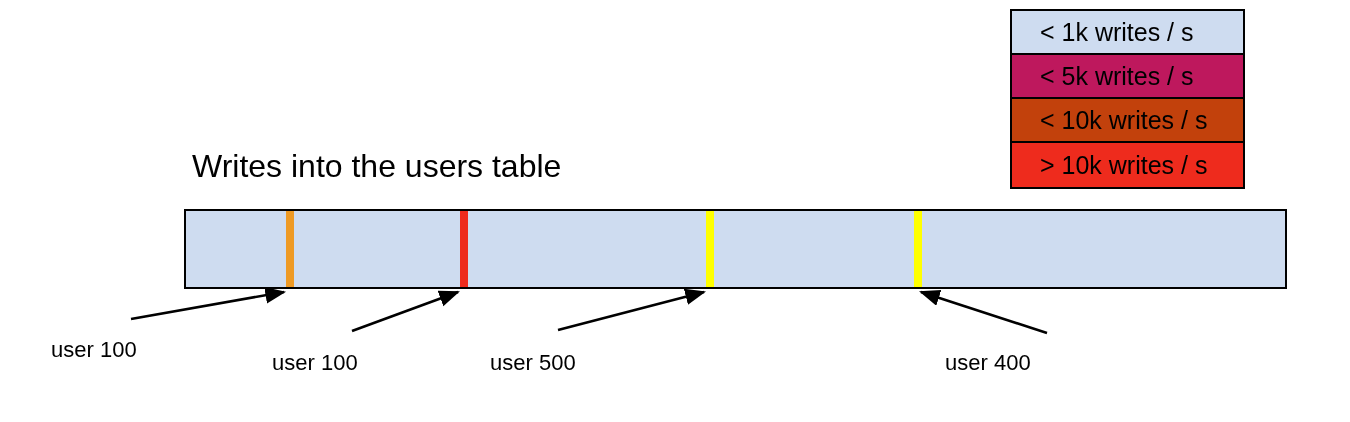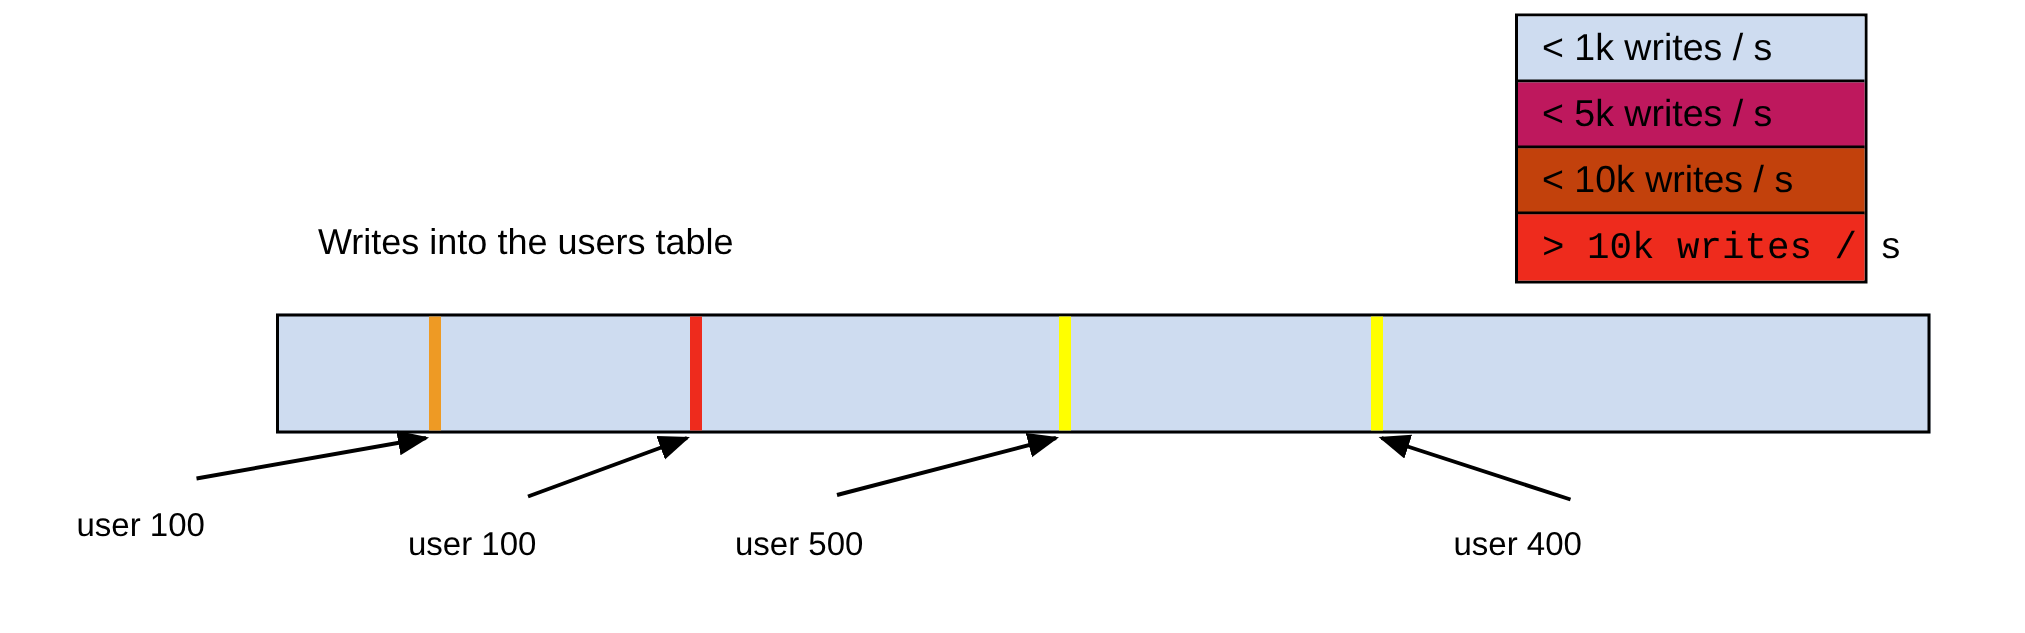--- a/index.html
+++ b/index.html
@@ -28,38 +28,38 @@
     border: 2px solid #000000;
     box-sizing: border-box;
     background: #ffffff;
   }
   .legend-row {
     height: 44px;
     box-sizing: border-box;
     border-bottom: 2px solid #000000;
     display: flex;
     align-items: center;
-    padding-left: 16px;
+    padding-left: 28px;
   }
   .legend-row:last-child {
     border-bottom: none;
   }
   .legend-label {
     font-size: 25px;
     line-height: 1;
     letter-spacing: 0px;
     white-space: nowrap;
   }
 
   
   #chart-title {
     position: absolute;
-    left: 212px;
+    left: 192px;
     top: 150px;
-    font-size: 24px;
+    font-size: 32px;
     line-height: 1;
     white-space: nowrap;
   }
 
   
   #bar {
     position: absolute;
     left: 184px;
     top: 209px;
     width: 1103px;
@@ -99,21 +99,21 @@
   <div id="legend">
     <div class="legend-row" style="background: rgb(206, 220, 240);">
       <span class="legend-label">&lt; 1k writes / s</span>
     </div>
     <div class="legend-row" style="background: #be185d;">
       <span class="legend-label">&lt; 5k writes / s</span>
     </div>
     <div class="legend-row" style="background: #c2410c;">
       <span class="legend-label">&lt; 10k writes / s</span>
     </div>
-    <div class="legend-row" style="background: rgb(238, 43, 29); font-family: Liberation Mono, monospace;">
+    <div class="legend-row" style="background: rgb(238, 43, 29);">
       <span class="legend-label">&gt; 10k writes / s</span>
     </div>
   </div>
 
   <div id="chart-title">Writes into the users table</div>
 
   <div id="bar" style="background: rgb(206, 220, 240);">
     <div class="marker" style="left: 100px; background: rgb(238, 154, 36);"></div>
     <div class="marker" style="left: 274px; background: rgb(238, 43, 29);"></div>
     <div class="marker" style="left: 520px; background: rgb(255, 255, 0);"></div>
@@ -128,15 +128,15 @@
     </defs>
     <line x1="131" y1="319" x2="284" y2="292" stroke="#000000" stroke-width="2.6" marker-end="url(#ah)"></line>
     <line x1="352" y1="331" x2="458" y2="292" stroke="#000000" stroke-width="2.6" marker-end="url(#ah)"></line>
     <line x1="558" y1="330" x2="704" y2="292" stroke="#000000" stroke-width="2.6" marker-end="url(#ah)"></line>
     <line x1="1047" y1="333" x2="921" y2="292" stroke="#000000" stroke-width="2.6" marker-end="url(#ah)"></line>
   </svg>
 
   <div class="callout-label" style="left:51px; top:339px;">user 100</div>
   <div class="callout-label" style="left:272px; top:352px;">user 100</div>
   <div class="callout-label" style="left:490px; top:352px;">user 500</div>
-  <div class="callout-label" style="left:969px; top:352px;">user 400</div>
+  <div class="callout-label" style="left:945px; top:352px;">user 400</div>
 
 </div>
 
 </body></html>

